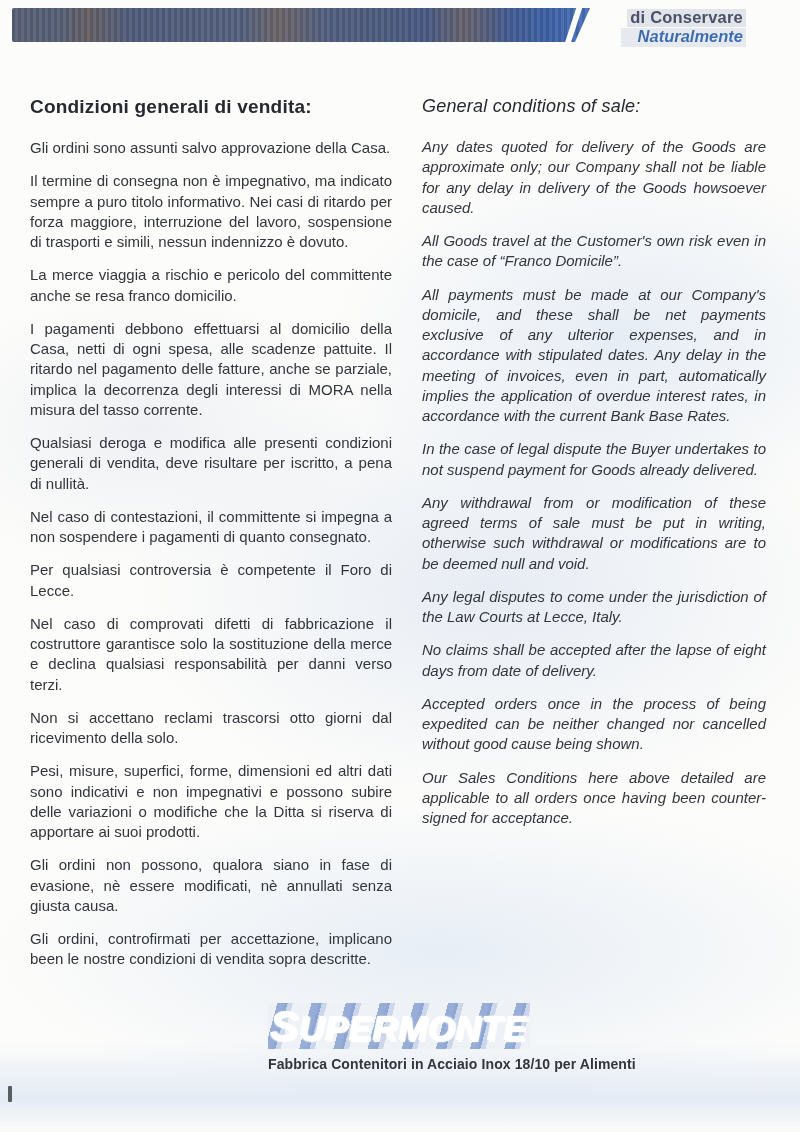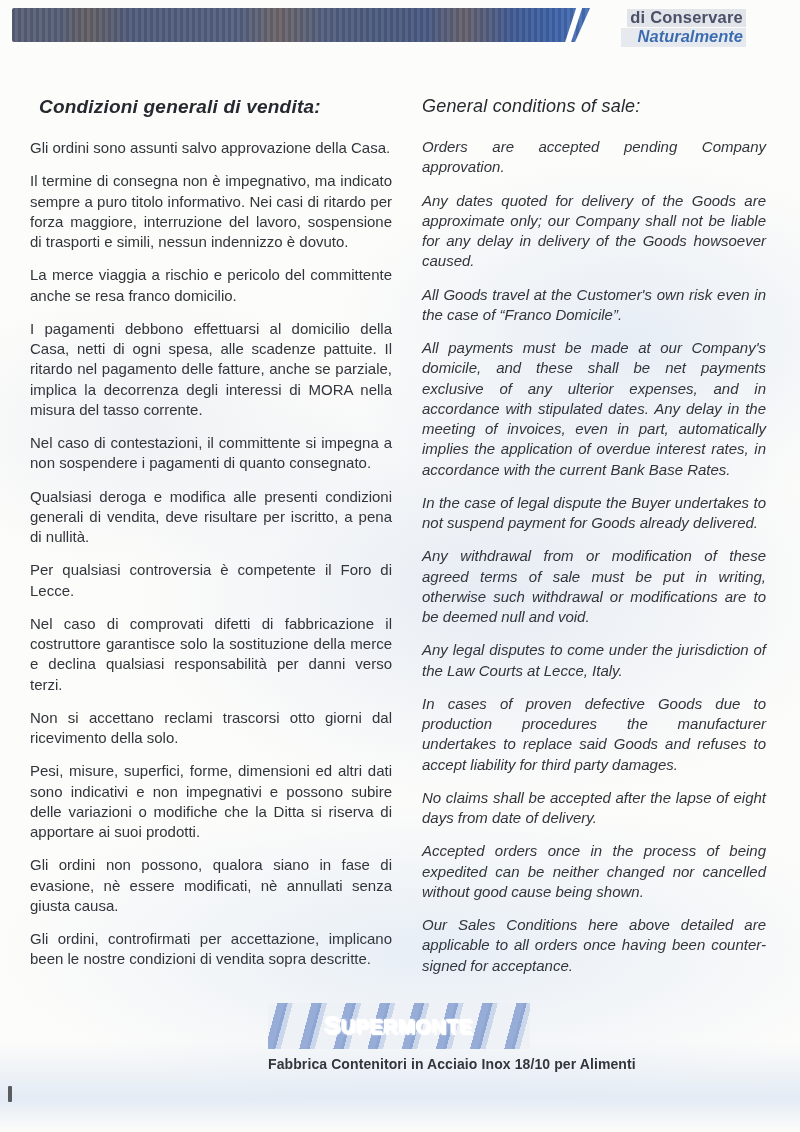--- a/index.html
+++ b/index.html
@@ -50,40 +50,40 @@
   .columns{
     position:absolute;left:30px;top:96px;width:736px;
     display:flex;gap:30px;color:#32353b;
   }
   .col{flex:0 0 auto;}
   .col.left{width:362px;}
   .col.right{width:344px;}
   .col-heading{
     font-size:19px;letter-spacing:.2px;margin:0 0 20px 0;color:#26292f;
   }
-  .col.left  .col-heading{font-weight:bold;font-style:italic;margin-left:9px;}
+  .col.left  .col-heading{font-weight:bold;}
   .col.right .col-heading{font-weight:normal;font-style:italic;font-size:18px;}
   .col-body p{
     margin:0 0 13px 0;font-size:15px;line-height:1.35;text-align:justify;
   }
   .col.right .col-body p{font-style:italic;}
   
   .logo-block{position:absolute;left:268px;top:1003px;width:266px;}
   .logo-box{
     position:relative;width:262px;height:46px;
     display:flex;align-items:center;justify-content:center;
     background:
       repeating-linear-gradient(105deg,
         rgba(122,150,204,0) 0 9px, rgba(122,150,204,.75) 9px 19px, rgba(122,150,204,0) 19px 33px),
       repeating-linear-gradient(105deg,
         rgba(160,182,220,0) 4px 16px, rgba(160,182,220,.45) 16px 24px, rgba(160,182,220,0) 24px 37px),
       #eef1f6;
   }
   .logo-word{
-    font-weight:bold;font-size:20px;letter-spacing:.5px;
+    font-style:italic;font-weight:bold;font-size:35px;letter-spacing:.5px;
     color:#33456f;
     text-shadow:0 0 2px #ffffff,0 0 2px #ffffff,1px 1px 0 #ffffff,-1px -1px 0 #ffffff,0 0 3px #ffffff;
     white-space:nowrap;
   }
   .logo-word::first-letter{font-size:1.22em;}
   @supports (-webkit-background-clip: text){
     .logo-word{
       background:linear-gradient(180deg,#e3e9f3 0%,#aebdd8 26%,#60719a 44%,#2e3f68 60%,#54658f 78%,#20305a 100%);
       -webkit-background-clip:text;background-clip:text;
       -webkit-text-fill-color:transparent;
@@ -113,41 +113,39 @@
 </div>
 
 <div class="columns">
   <div class="col left">
     <h2 class="col-heading">Condizioni generali di vendita:</h2>
     <div class="col-body">
         <p>Gli ordini sono assunti salvo approvazione della Casa.</p>
         <p>Il termine di consegna non è impegnativo, ma indicato sempre a puro titolo informativo. Nei casi di ritardo per forza maggiore, interruzione del lavoro, sospensione di trasporti e simili, nessun indennizzo è dovuto.</p>
         <p>La merce viaggia a rischio e pericolo del committente anche se resa franco domicilio.</p>
         <p>I pagamenti debbono effettuarsi al domicilio della Casa, netti di ogni spesa, alle scadenze pattuite. Il ritardo nel pagamento delle fatture, anche se parziale, implica la decorrenza degli interessi di MORA nella misura del tasso corrente.</p>
+        <p>Qualsiasi deroga e modifica alle presenti condizioni generali di vendita, deve risultare per iscritto, a pena di nullità.</p>
         <p>Nel caso di contestazioni, il committente si impegna a non sospendere i pagamenti di quanto consegnato.</p>
-        <p>Qualsiasi deroga e modifica alle presenti condizioni generali di vendita, deve risultare per iscritto, a pena di nullità.</p>
         <p>Per qualsiasi controversia è competente il Foro di Lecce.</p>
         <p>Nel caso di comprovati difetti di fabbricazione il costruttore garantisce solo la sostituzione della merce e declina qualsiasi responsabilità per danni verso terzi.</p>
         <p>Non si accettano reclami trascorsi otto giorni dal ricevimento della solo.</p>
         <p>Pesi, misure, superfici, forme, dimensioni ed altri dati sono indicativi e non impegnativi e possono subire delle variazioni o modifiche che la Ditta si riserva di apportare ai suoi prodotti.</p>
         <p>Gli ordini non possono, qualora siano in fase di evasione, nè essere modificati, nè annullati senza giusta causa.</p>
         <p>Gli ordini, controfirmati per accettazione, implicano been le nostre condizioni di vendita sopra descritte.</p>
       </div>
   </div>
   <div class="col right">
     <h2 class="col-heading">General conditions of sale:</h2>
     <div class="col-body">
-        <p>Orders are accepted pending Company approvation.</p>
         <p>Any dates quoted for delivery of the Goods are approximate only; our Company shall not be liable for any delay in delivery of the Goods howsoever caused.</p>
         <p>All Goods travel at the Customer's own risk even in the case of “Franco Domicile”.</p>
         <p>All payments must be made at our Company's domicile, and these shall be net payments exclusive of any ulterior expenses, and in accordance with stipulated dates. Any delay in the meeting of invoices, even in part, automatically implies the application of overdue interest rates, in accordance with the current Bank Base Rates.</p>
         <p>In the case of legal dispute the Buyer undertakes to not suspend payment for Goods already delivered.</p>
         <p>Any withdrawal from or modification of these agreed terms of sale must be put in writing, otherwise such withdrawal or modifications are to be deemed null and void.</p>
         <p>Any legal disputes to come under the jurisdiction of the Law Courts at Lecce, Italy.</p>
-        <p>In cases of proven defective Goods due to production procedures the manufacturer undertakes to replace said Goods and refuses to accept liability for third party damages.</p>
         <p>No claims shall be accepted after the lapse of eight days from date of delivery.</p>
         <p>Accepted orders once in the process of being expedited can be neither changed nor cancelled without good cause being shown.</p>
         <p>Our Sales Conditions here above detailed are applicable to all orders once having been counter-signed for acceptance.</p>
       </div>
   </div>
 </div>
 
 <div class="logo-block">
   <div class="logo-box">
     <span class="logo-word">SUPERMONTE</span>

